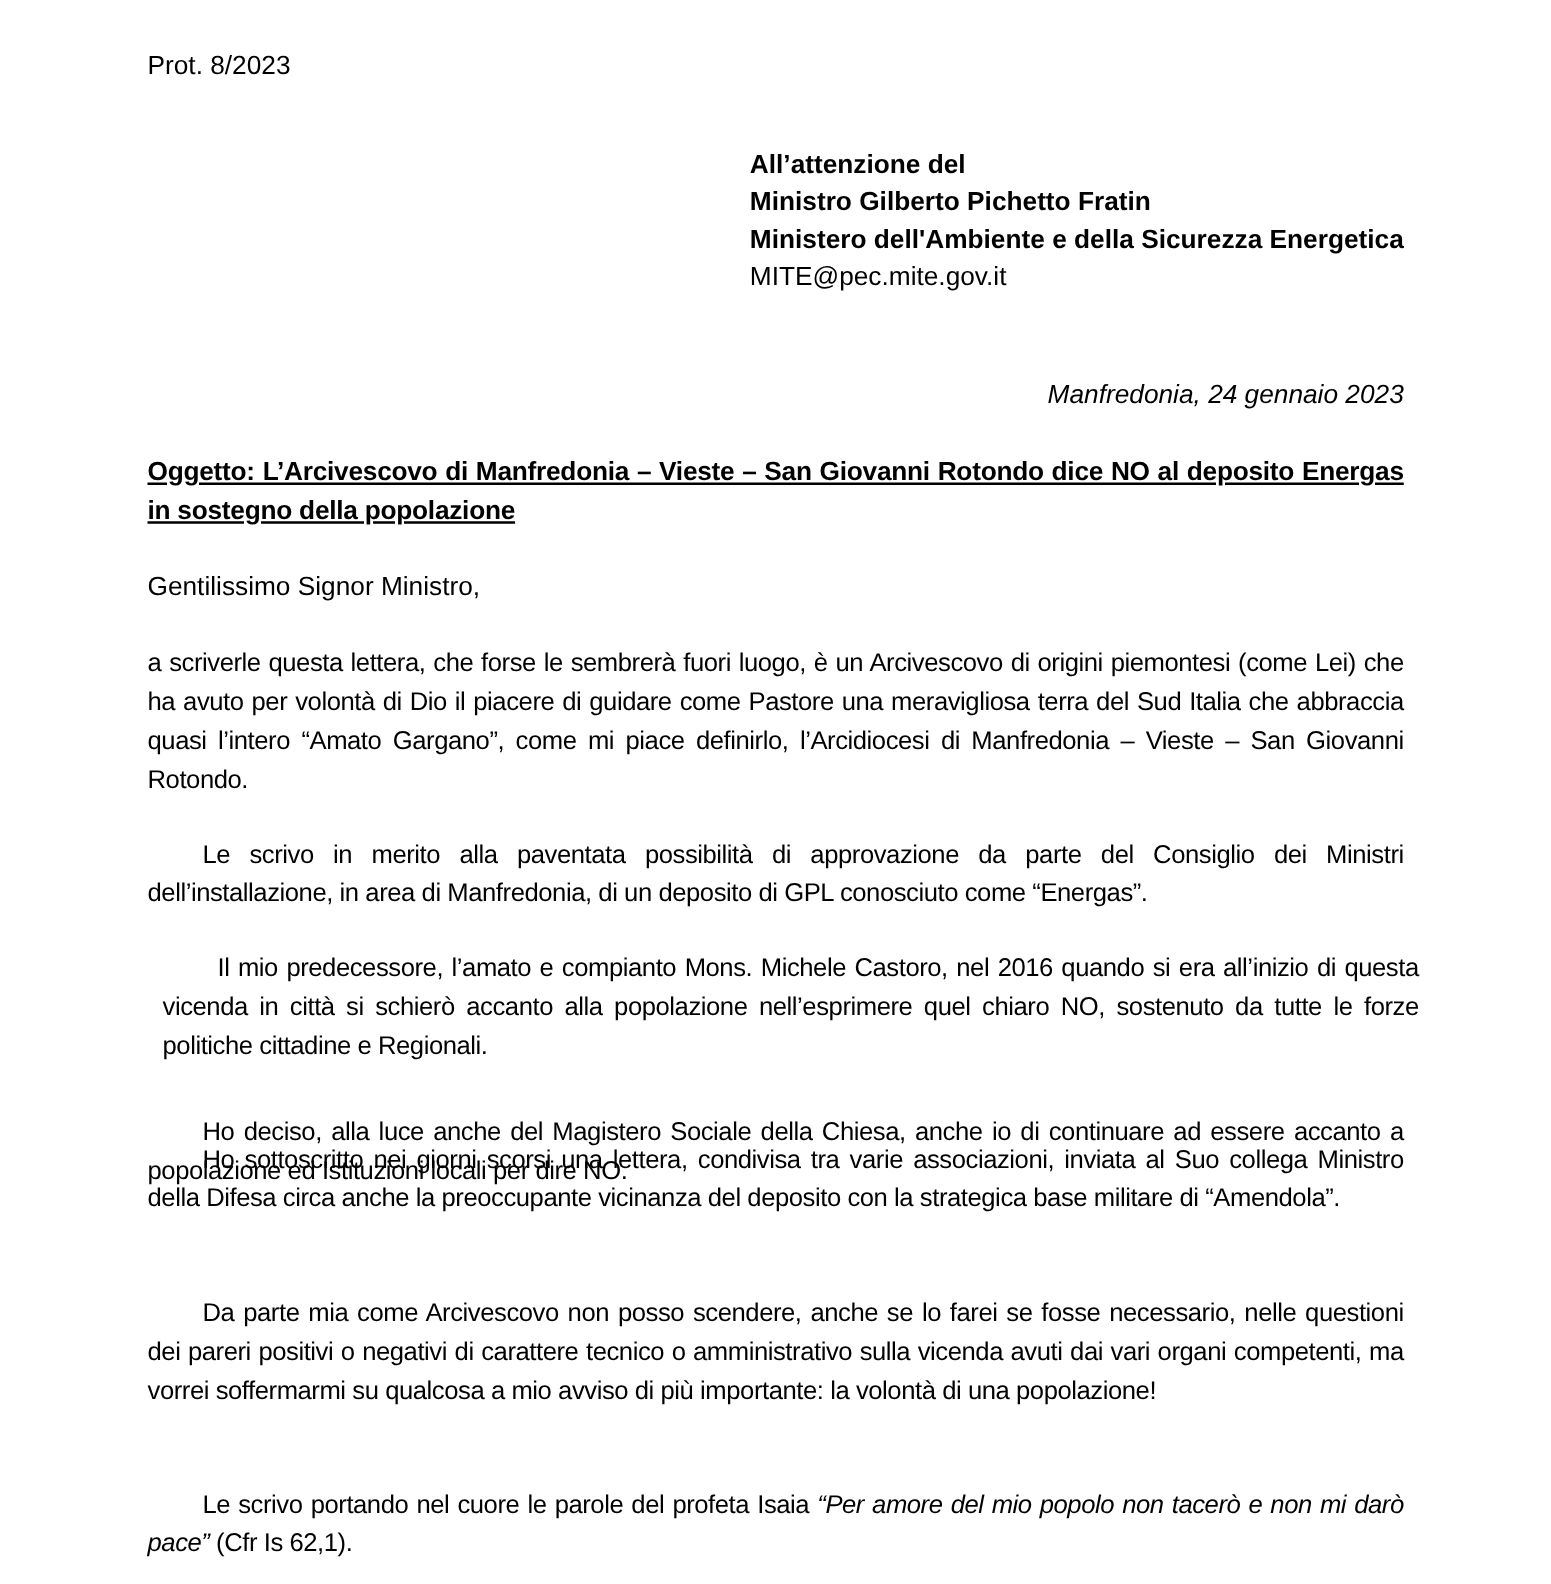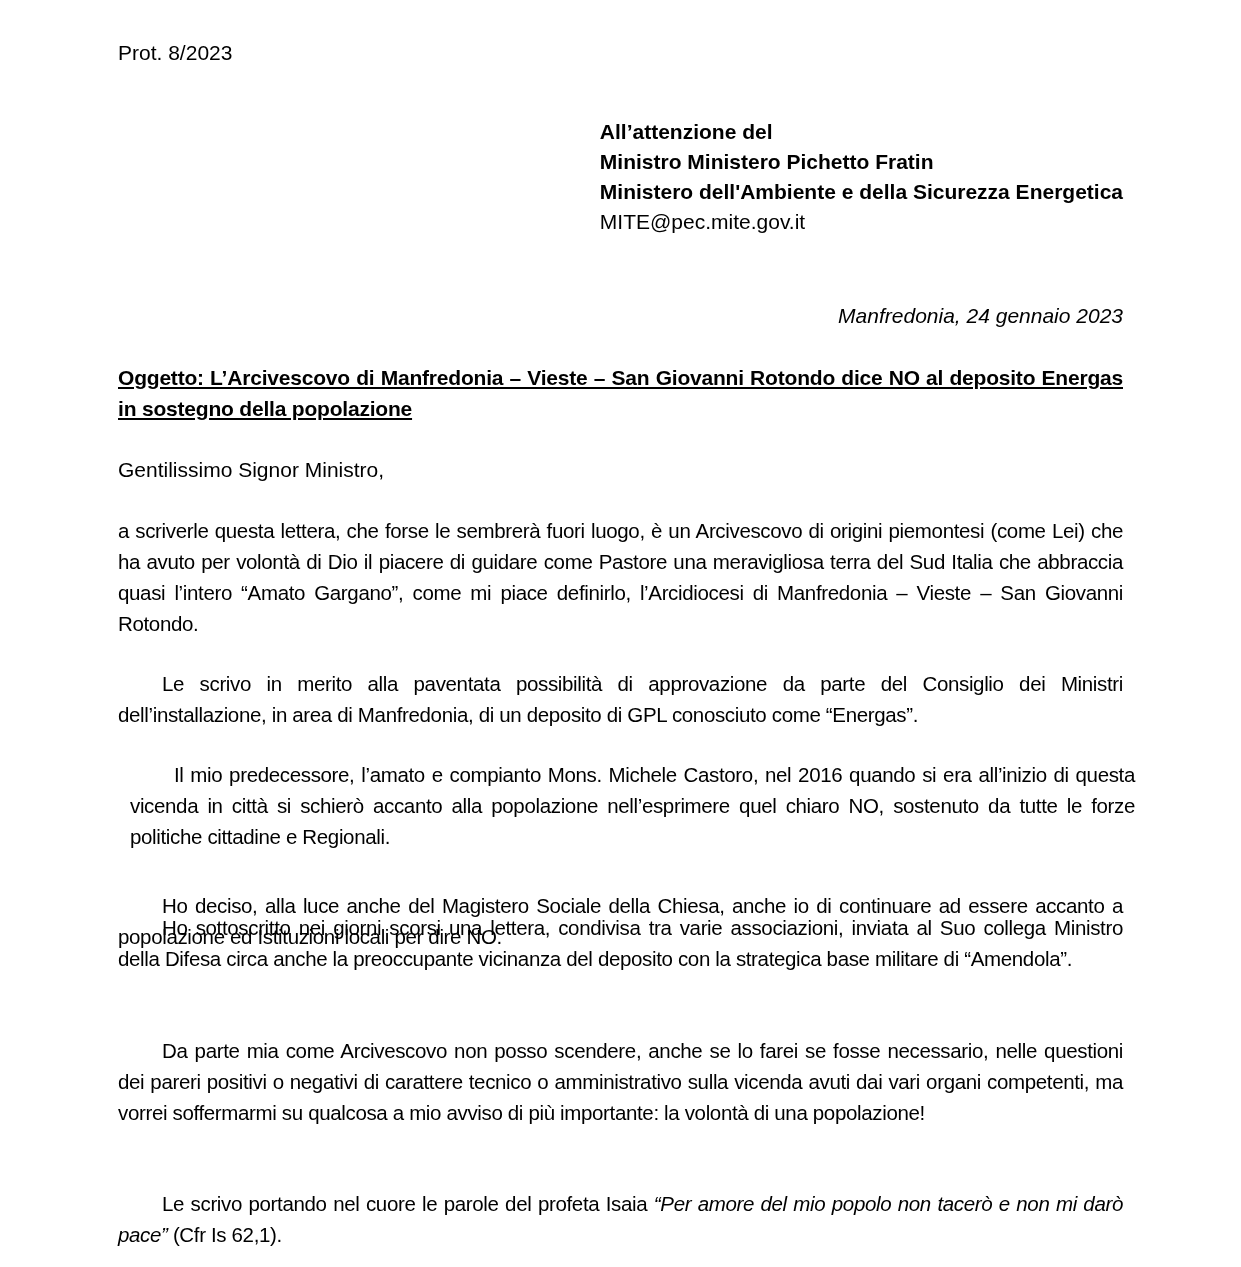--- a/index.html
+++ b/index.html
@@ -31,21 +31,21 @@
   .it { font-style: italic; }
 </style>
 </head>
 <body>
 
 <div class="page">
   <div class="line prot">Prot. 8/2023</div>
 
   <div class="addr">
     <div class="line b">All’attenzione del</div>
-    <div class="line b">Ministro Ministero Pichetto Fratin</div>
+    <div class="line b">Ministro Gilberto Pichetto Fratin</div>
     <div class="line b">Ministero dell'Ambiente e della Sicurezza Energetica</div>
     <div class="line">MITE@pec.mite.gov.it</div>
   </div>
 
   <div class="line date">Manfredonia, 24 gennaio 2023</div>
 
   <div class="subject">Oggetto: L’Arcivescovo di Manfredonia – Vieste – San Giovanni Rotondo dice NO al deposito Energas in sostegno della popolazione</div>
 
   <div class="line greeting">Gentilissimo Signor Ministro,</div>
 

